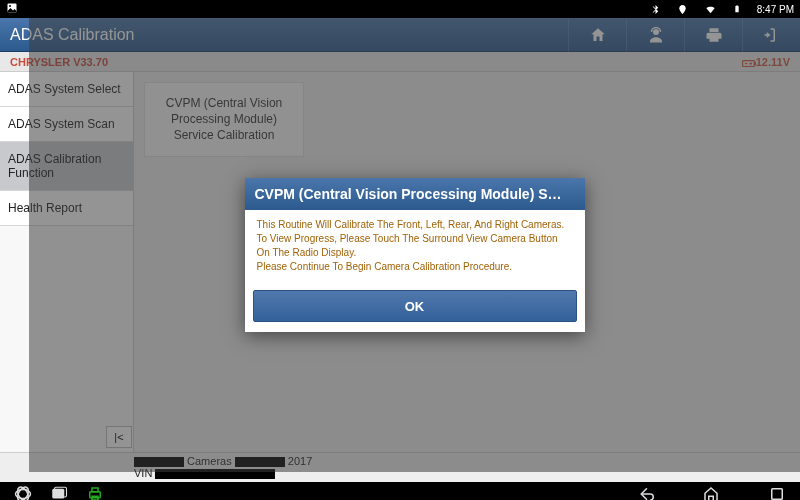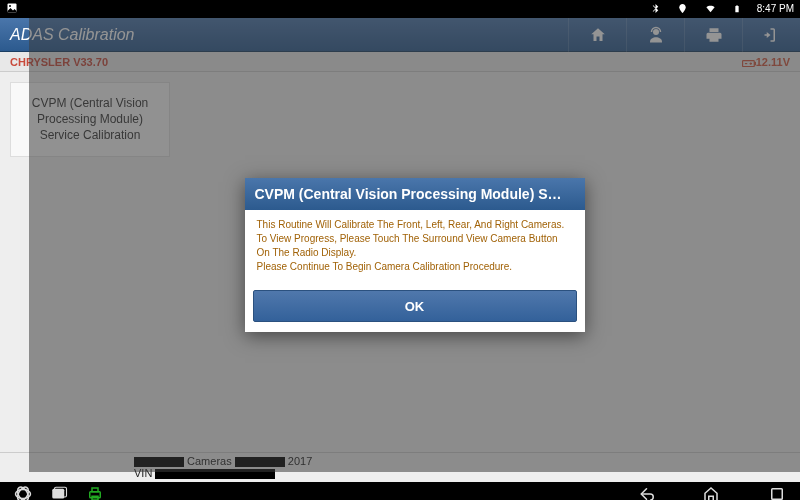--- a/index.html
+++ b/index.html
@@ -5,32 +5,32 @@
   * { box-sizing: border-box; margin: 0; padding: 0; font-family: Arial, Helvetica, sans-serif; }
   html, body { width: 800px; height: 500px; overflow: hidden; background: #000; }
 
   
   .status-bar {
     height: 18px; background: #000; color: #fff;
     display: flex; align-items: center; font-size: 10px;
     padding: 0 6px; justify-content: space-between;
   }
   .status-left { display:flex; gap:4px; align-items:center;}
-  .status-right { display:flex; gap:16px; align-items:flex-start;}
+  .status-right { display:flex; gap:16px; align-items:center;}
   .status-right span { display:inline-flex; }
 
   
   .app-header {
     height: 34px;
     background: linear-gradient(#4a76ab, #2c5a8e);
     border-bottom: 1px solid #1b3e62;
     display: flex; align-items: center; color: #fff;
     padding-left: 10px;
   }
-  .app-title { font-size: 16px; font-weight: 500; flex: 1; font-style: italic; }
+  .app-title { font-size: 16px; font-weight: 500; flex: 1; }
   .hdr-btn {
     width: 58px; height: 34px; display:flex; align-items:center; justify-content:center;
     border-left: 1px solid rgba(255,255,255,0.15);
   }
   .hdr-btn svg { fill:#fff; width:18px; height:18px; }
 
   
   .sub-header {
     height: 20px; background:#e8e8e8; border-bottom:1px solid #ccc;
     display:flex; align-items:center; padding:0 10px;
@@ -190,20 +190,26 @@
           <rect x="22" y="7" width="2" height="4" fill="#d0583e"></rect>
           <line x1="5" y1="9" x2="9" y2="9"></line>
           <line x1="13" y1="9" x2="17" y2="9"></line>
           <line x1="15" y1="7" x2="15" y2="11"></line>
         </svg>
       <span>12.11V</span>
     </span>
   </div>
 
   <div class="body-area">
+    <div class="sidebar">
+      <div class="side-item"><span>ADAS System Select</span></div>
+      <div class="side-item"><span>ADAS System Scan</span></div>
+      <div class="side-item active"><span>ADAS Calibration Function</span></div>
+      <div class="side-item"><span>Health Report</span></div>
+    </div>
     <div class="content">
       <div class="card">
         <span>CVPM (Central Vision Processing Module) Service Calibration</span>
       </div>
       <div class="collapse-tab">
         <span>|&lt;</span>
       </div>
     </div>
   </div>
 

